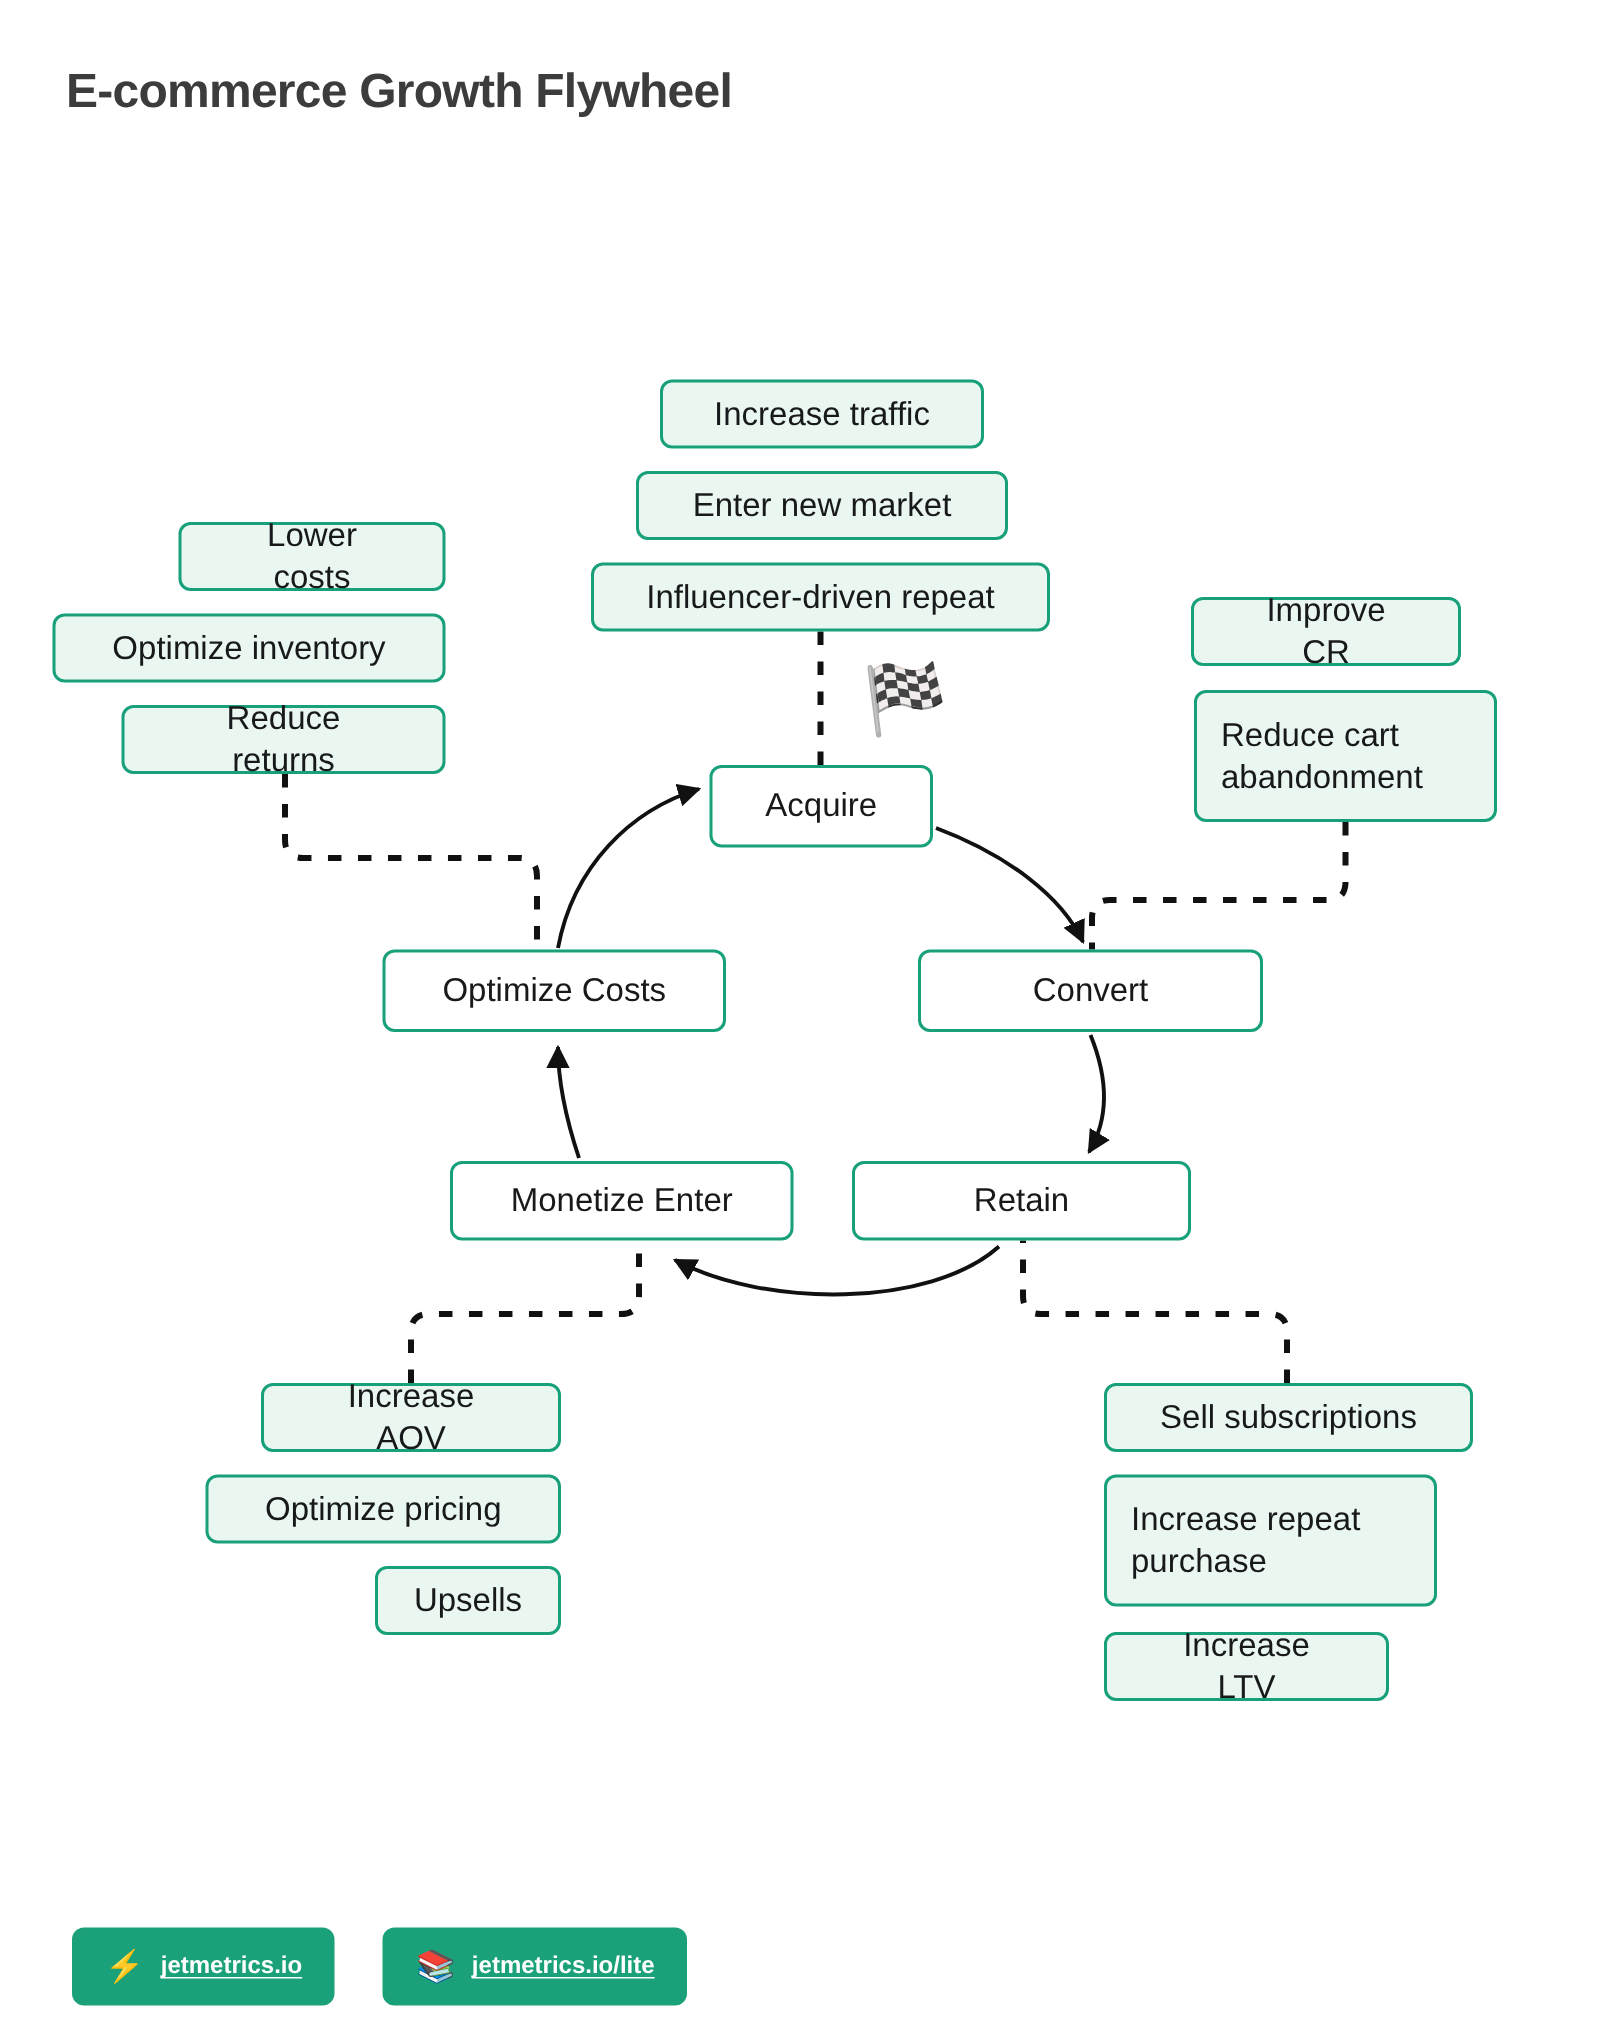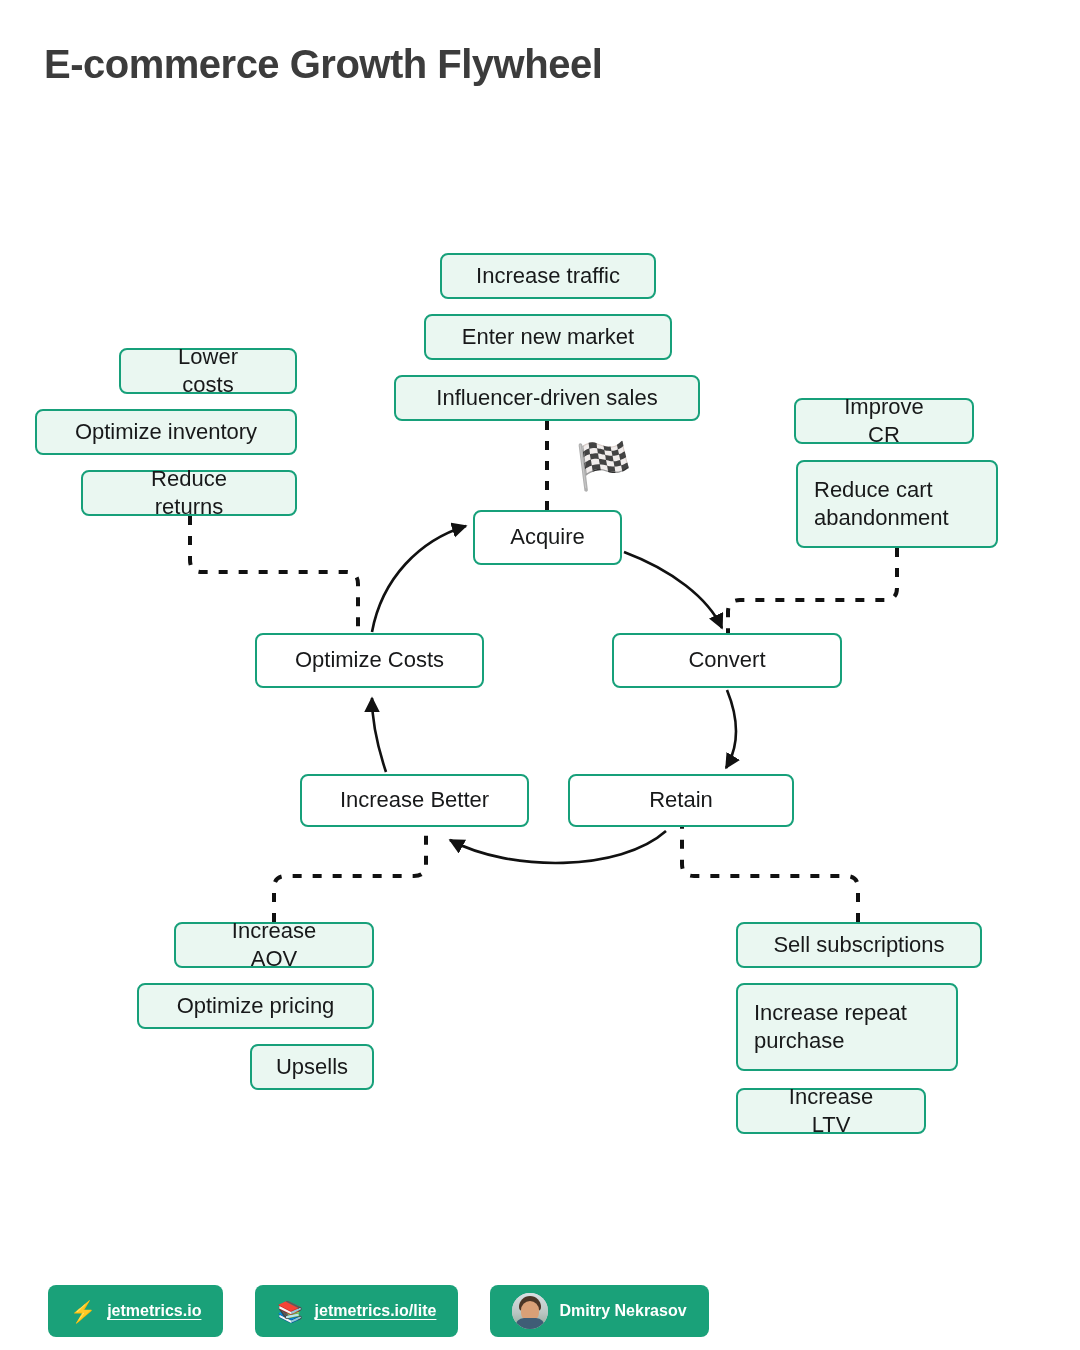--- a/index.html
+++ b/index.html
@@ -14,21 +14,21 @@
     position: relative;
     overflow: hidden;
     font-family: "Liberation Sans", sans-serif;
     -webkit-font-smoothing: antialiased;
   }
 
   #page-title {
     position: absolute;
     left: 44px;
     top: 42px;
-    font-size: 40px;
+    font-size: 32px;
     font-weight: bold;
     letter-spacing: -0.5px;
     color: #3c3c3c;
     white-space: nowrap;
   }
 
   
   #diagram-canvas {
     position: absolute;
     left: 0;
@@ -174,21 +174,21 @@
   </g>
 </svg>
 
 <div class="node leaf" style="left:440px; top:253px; width:216px; height:46px;">
   <span>Increase traffic</span>
 </div>
 <div class="node leaf" style="left:424px; top:314px; width:248px; height:46px;">
   <span>Enter new market</span>
 </div>
 <div class="node leaf" style="left:394px; top:375px; width:306px; height:46px;">
-  <span>Influencer-driven sales</span>
+  <span>Influencer-driven repeat</span>
 </div>
 
 <div class="node leaf" style="left:119px; top:348px; width:178px; height:46px;">
   <span>Lower costs</span>
 </div>
 <div class="node leaf" style="left:35px; top:409px; width:262px; height:46px;">
   <span>Optimize inventory</span>
 </div>
 <div class="node leaf" style="left:81px; top:470px; width:216px; height:46px;">
   <span>Reduce returns</span>
@@ -207,21 +207,21 @@
 
 <div class="node core" style="left:612px; top:633px; width:230px; height:55px;">
   <span>Convert</span>
 </div>
 
 <div class="node core" style="left:568px; top:774px; width:226px; height:53px;">
   <span>Retain</span>
 </div>
 
 <div class="node core" style="left:300px; top:774px; width:229px; height:53px;">
-  <span>Increase Better</span>
+  <span>Monetize Enter</span>
 </div>
 
 <div class="node core" style="left:255px; top:633px; width:229px; height:55px;">
   <span>Optimize Costs</span>
 </div>
 
 <div id="flag-icon">🏁</div>
 
 <div class="node leaf" style="left:174px; top:922px; width:200px; height:46px;">
   <span>Increase AOV</span>
@@ -248,23 +248,14 @@
   <div class="pill">
     <span class="pill-emoji">⚡</span>
     <span class="pill-label">jetmetrics.io</span>
   </div>
 
   <div class="pill">
     <span class="pill-emoji">📚</span>
     <span class="pill-label">jetmetrics.io/lite</span>
   </div>
 
-  <div class="pill">
-    <span class="avatar">
-      <span class="av-sky"></span>
-      <span class="av-hair"></span>
-      <span class="av-face"></span>
-      <span class="av-shirt"></span>
-    </span>
-    <span class="pill-label no-underline">Dmitry Nekrasov</span>
-  </div>
 
 </div>
 
 </body></html>

